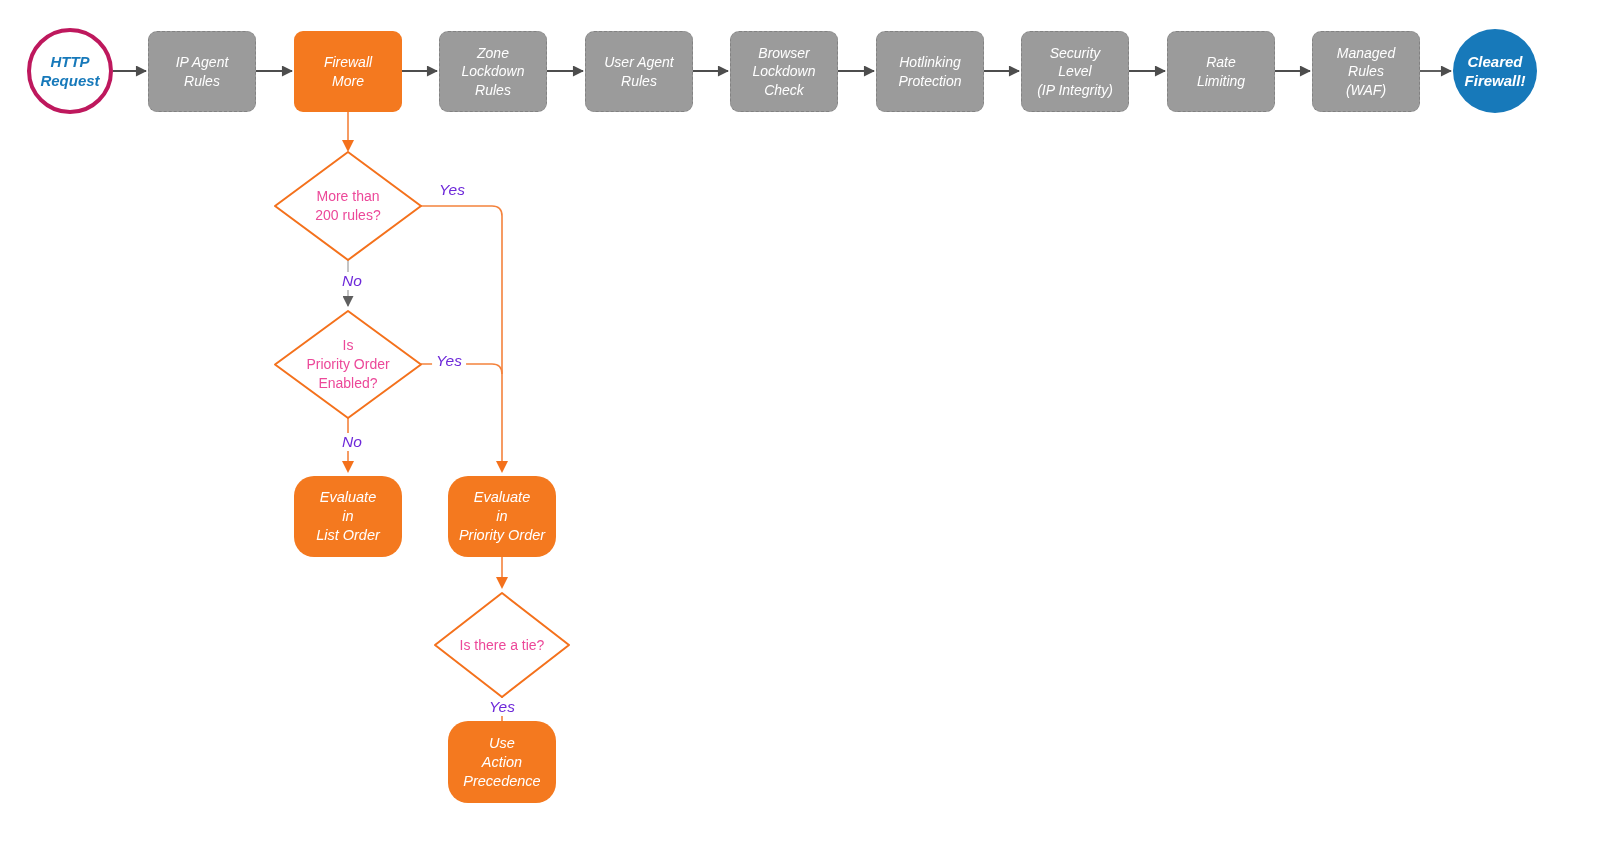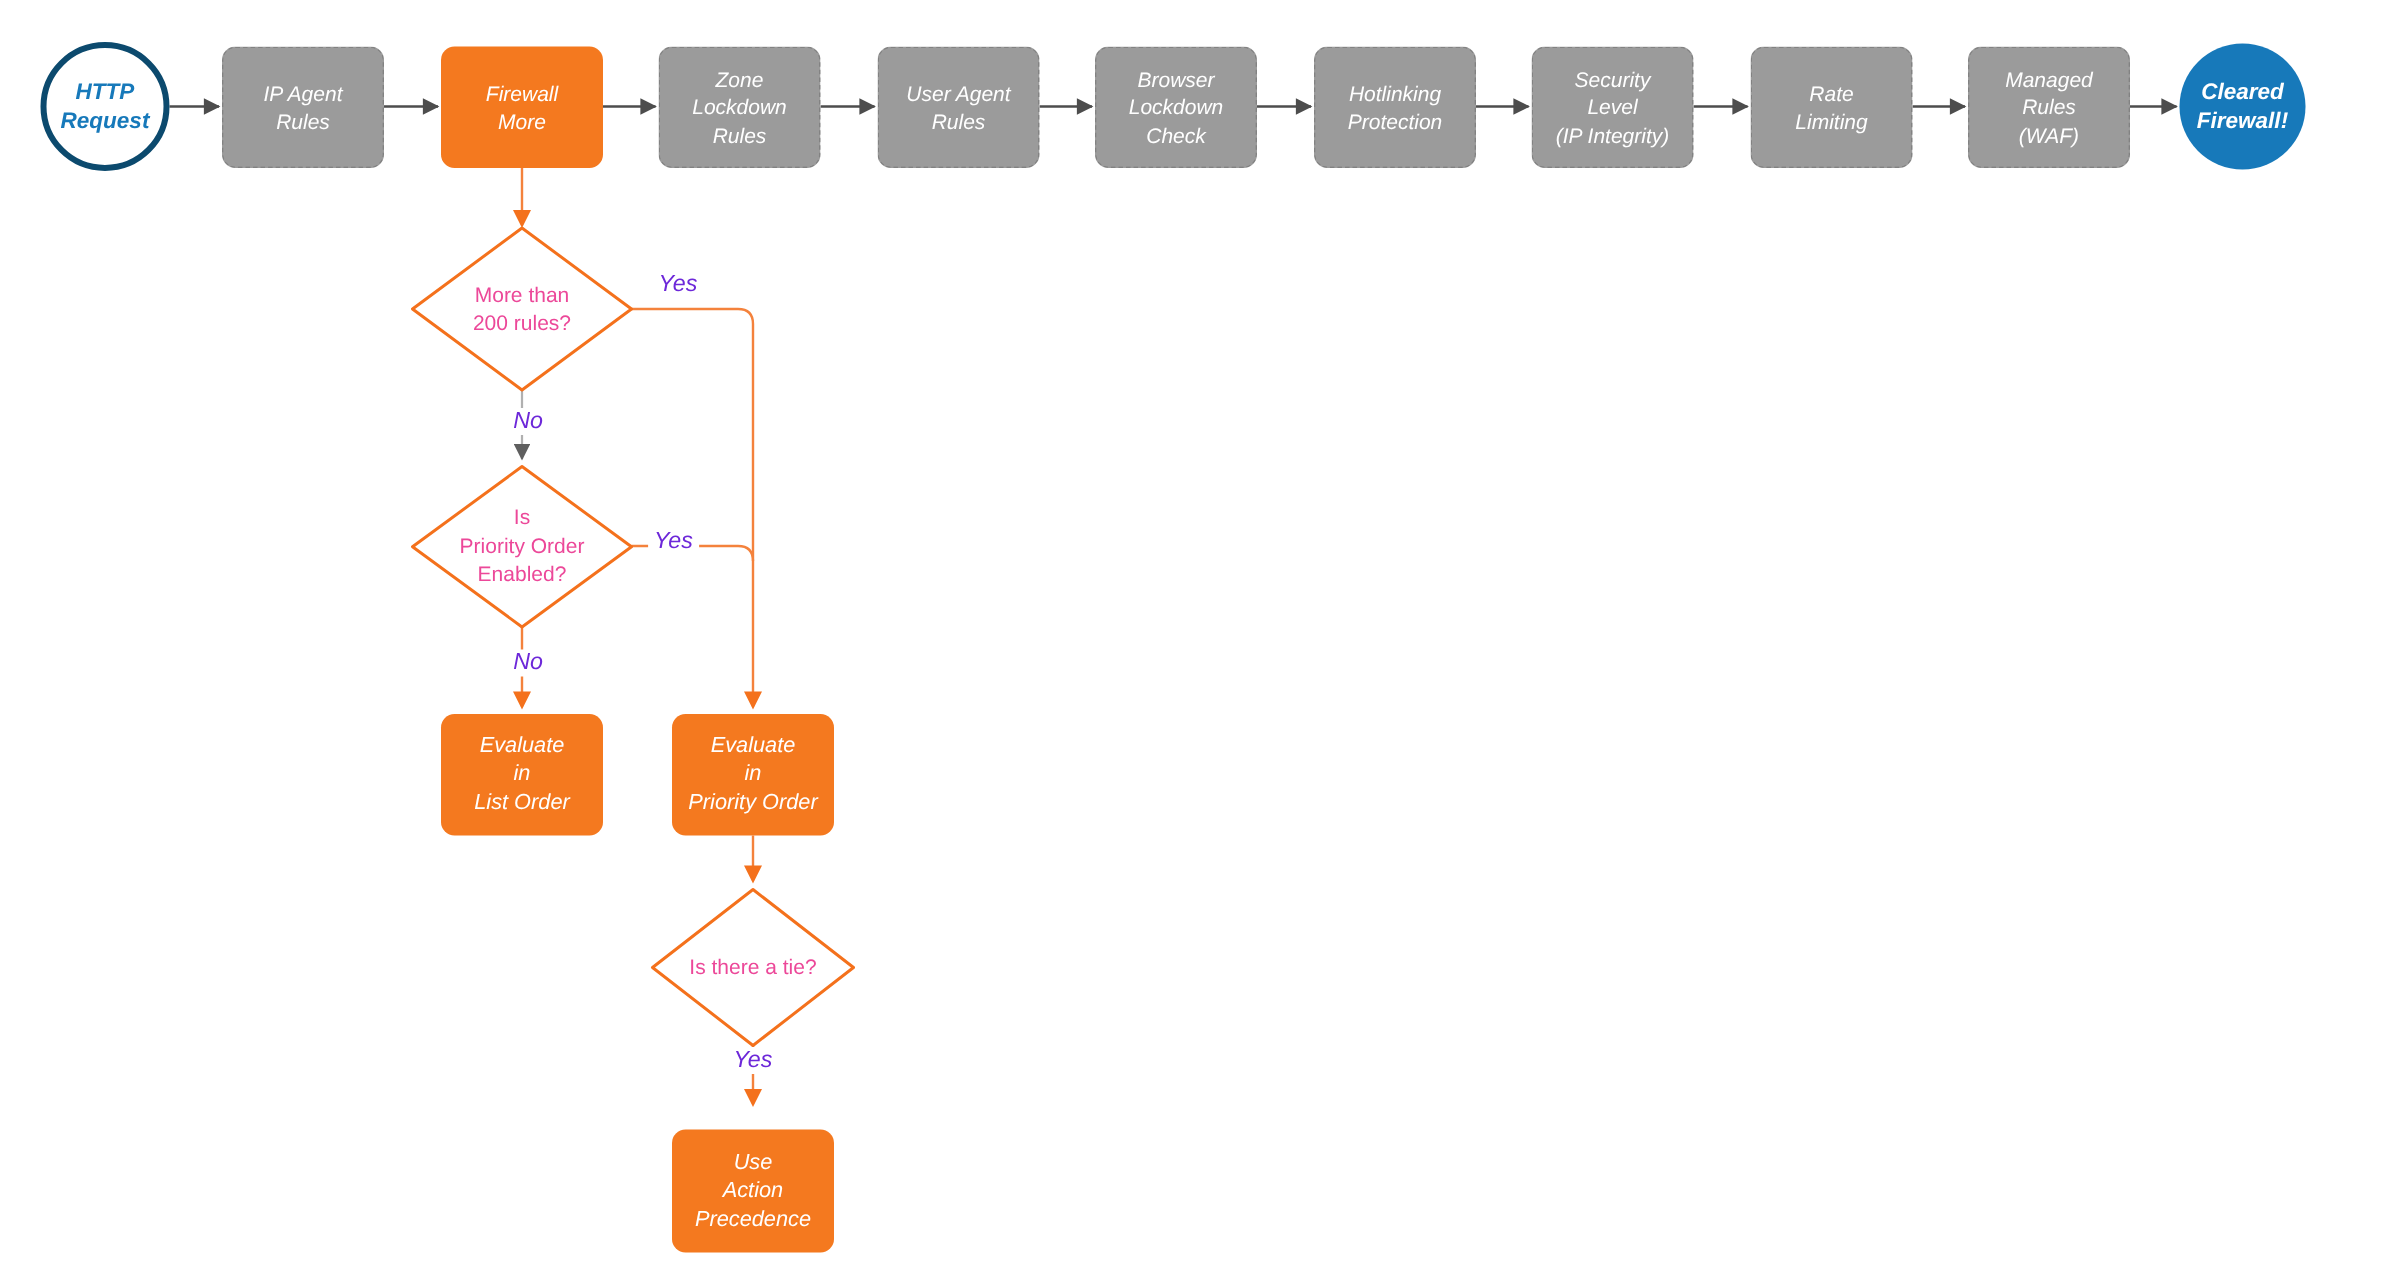--- a/index.html
+++ b/index.html
@@ -20,32 +20,32 @@
   .stage.gray{background:#9b9b9b;border:1px dashed #828282;}
   .stage.orange{background:#f4791f;}
 
   
   .terminal{
     position:absolute;border-radius:50%;box-sizing:border-box;
     display:flex;align-items:center;justify-content:center;text-align:center;
     font-style:italic;font-weight:bold;font-size:15px;line-height:19px;
   }
   .terminal.start{left:27px;top:28px;width:86px;height:86px;background:#ffffff;
-    border:4px solid #0c4a6e;color:#1779ba;}
+    border:4px solid #be185d;color:#1779ba;}
   .terminal.end{left:1453px;top:29px;width:84px;height:84px;background:#1779ba;color:#ffffff;}
 
   
   .action{
-    position:absolute;width:108px;background:#f4791f;border-radius:9px;color:#ffffff;
+    position:absolute;width:108px;background:#f4791f;border-radius:20px;color:#ffffff;
     font-style:italic;font-size:14.5px;line-height:19px;
     display:flex;align-items:center;justify-content:center;text-align:center;
   }
   .action.list{left:294px;top:476px;height:81px;}
   .action.priority{left:448px;top:476px;height:81px;}
-  .action.precedence{left:448px;top:753px;height:82px;}
+  .action.precedence{left:448px;top:721px;height:82px;}
 
   
   .diamond-label{
     position:absolute;transform:translate(-50%,-50%);text-align:center;
     color:#ec4899;font-size:14px;line-height:19px;white-space:pre-line;
   }
   .dl-1{left:348px;top:206px;width:130px;}
   .dl-2{left:348px;top:364px;width:140px;}
   .dl-3{left:502px;top:645px;width:134px;}
 

